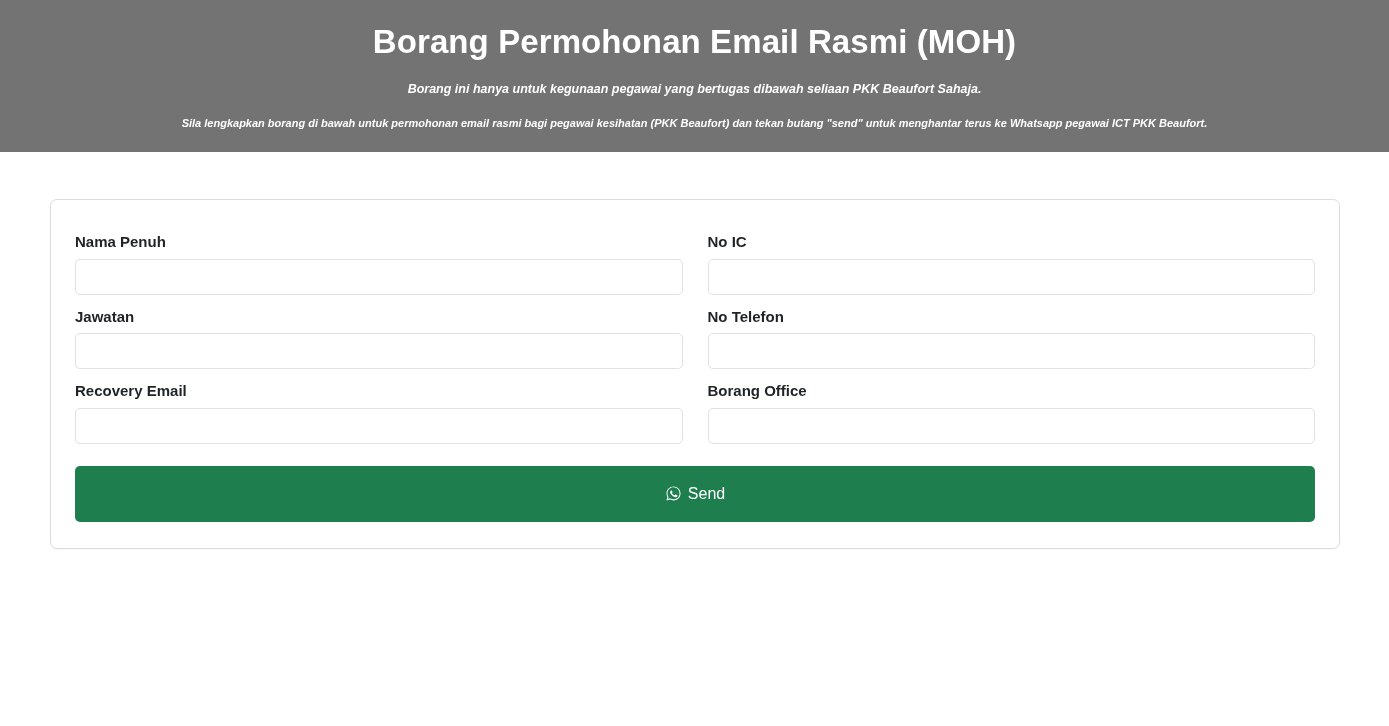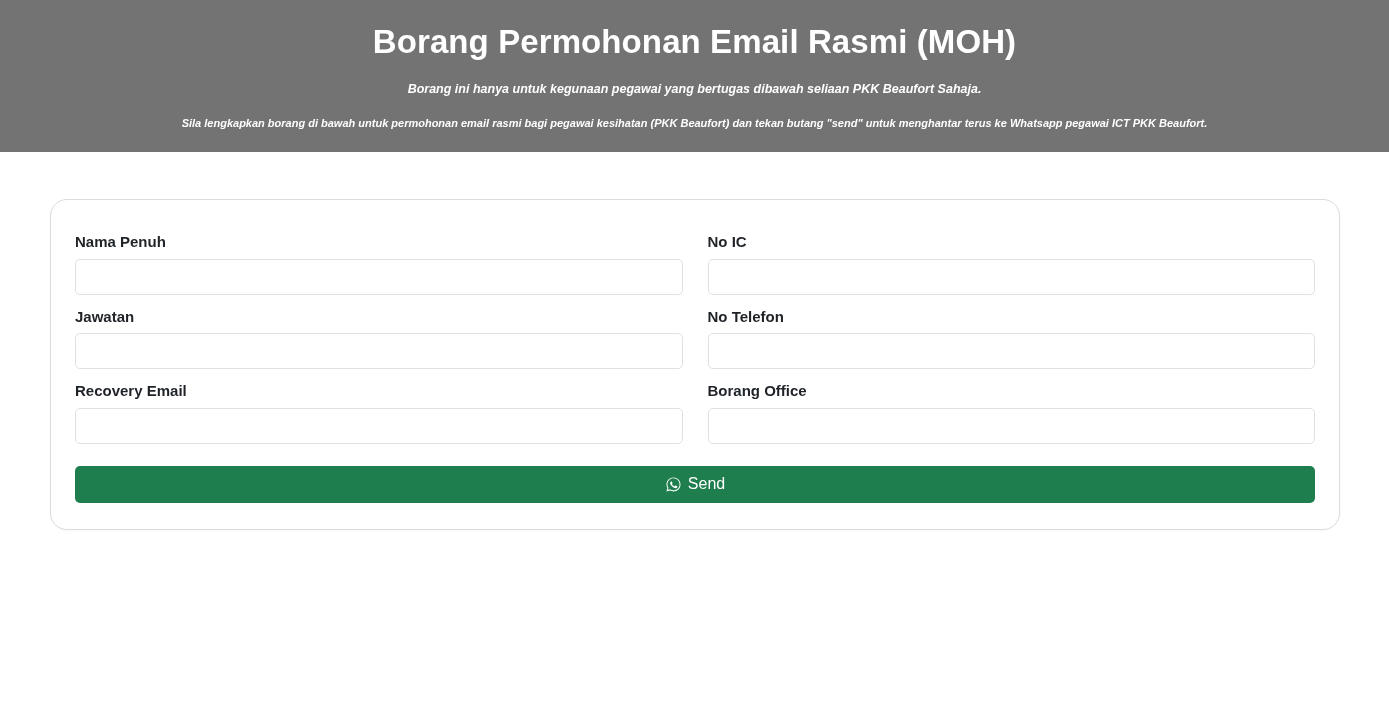--- a/index.html
+++ b/index.html
@@ -49,21 +49,21 @@
     color: #ffffff;
     white-space: nowrap;
   }
 
   
   .card-wrap {
     padding: 47px 49px 0 50px;
   }
   .form-card {
     border: 1px solid #dcdcdc;
-    border-radius: 17px;
+    border-radius: 7px;
     background: #ffffff;
     padding: 32px 24px 26px 24px;
     box-shadow: 0 1px 2px rgba(0,0,0,0.03);
   }
 
   .form-grid {
     display: grid;
     grid-template-columns: 1fr 1fr;
     column-gap: 25px;
     row-gap: 0;
@@ -91,21 +91,21 @@
     font-family: "Liberation Sans", "DejaVu Sans", sans-serif;
     color: #212529;
     outline: none;
   }
 
   
   .send-button {
     grid-column: 1 / span 2;
     margin-top: 10px;
     width: 100%;
-    height: 37px;
+    height: 56px;
     background: #1e7e4e;
     border: none;
     border-radius: 5px;
     color: #ffffff;
     font-size: 16px;
     font-family: "Liberation Sans", "DejaVu Sans", sans-serif;
     cursor: pointer;
     display: flex;
     align-items: center;
     justify-content: center;

